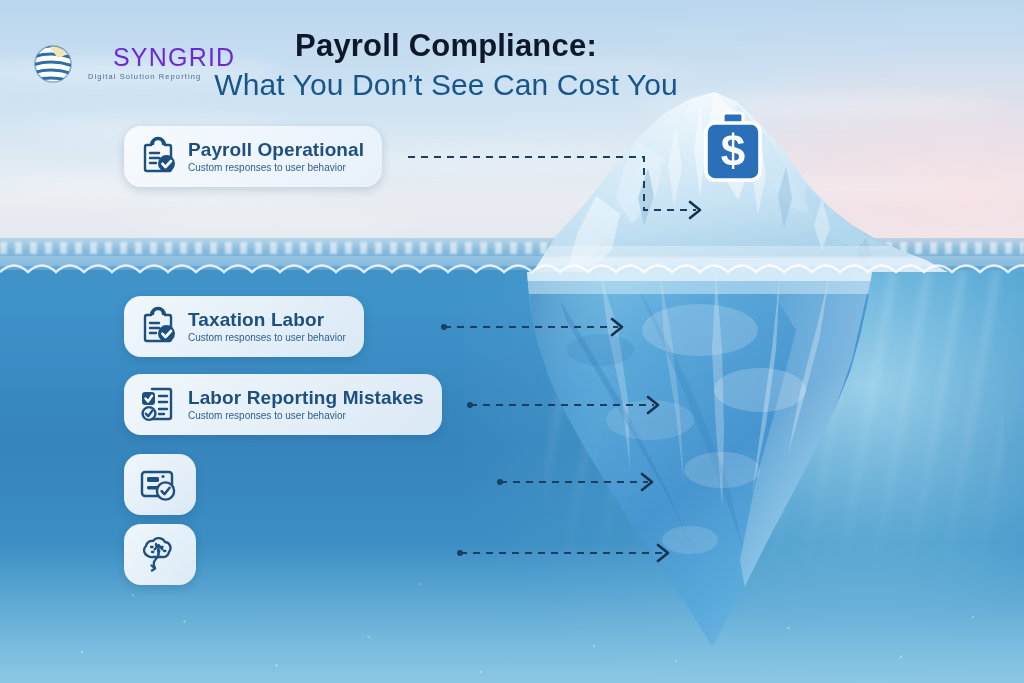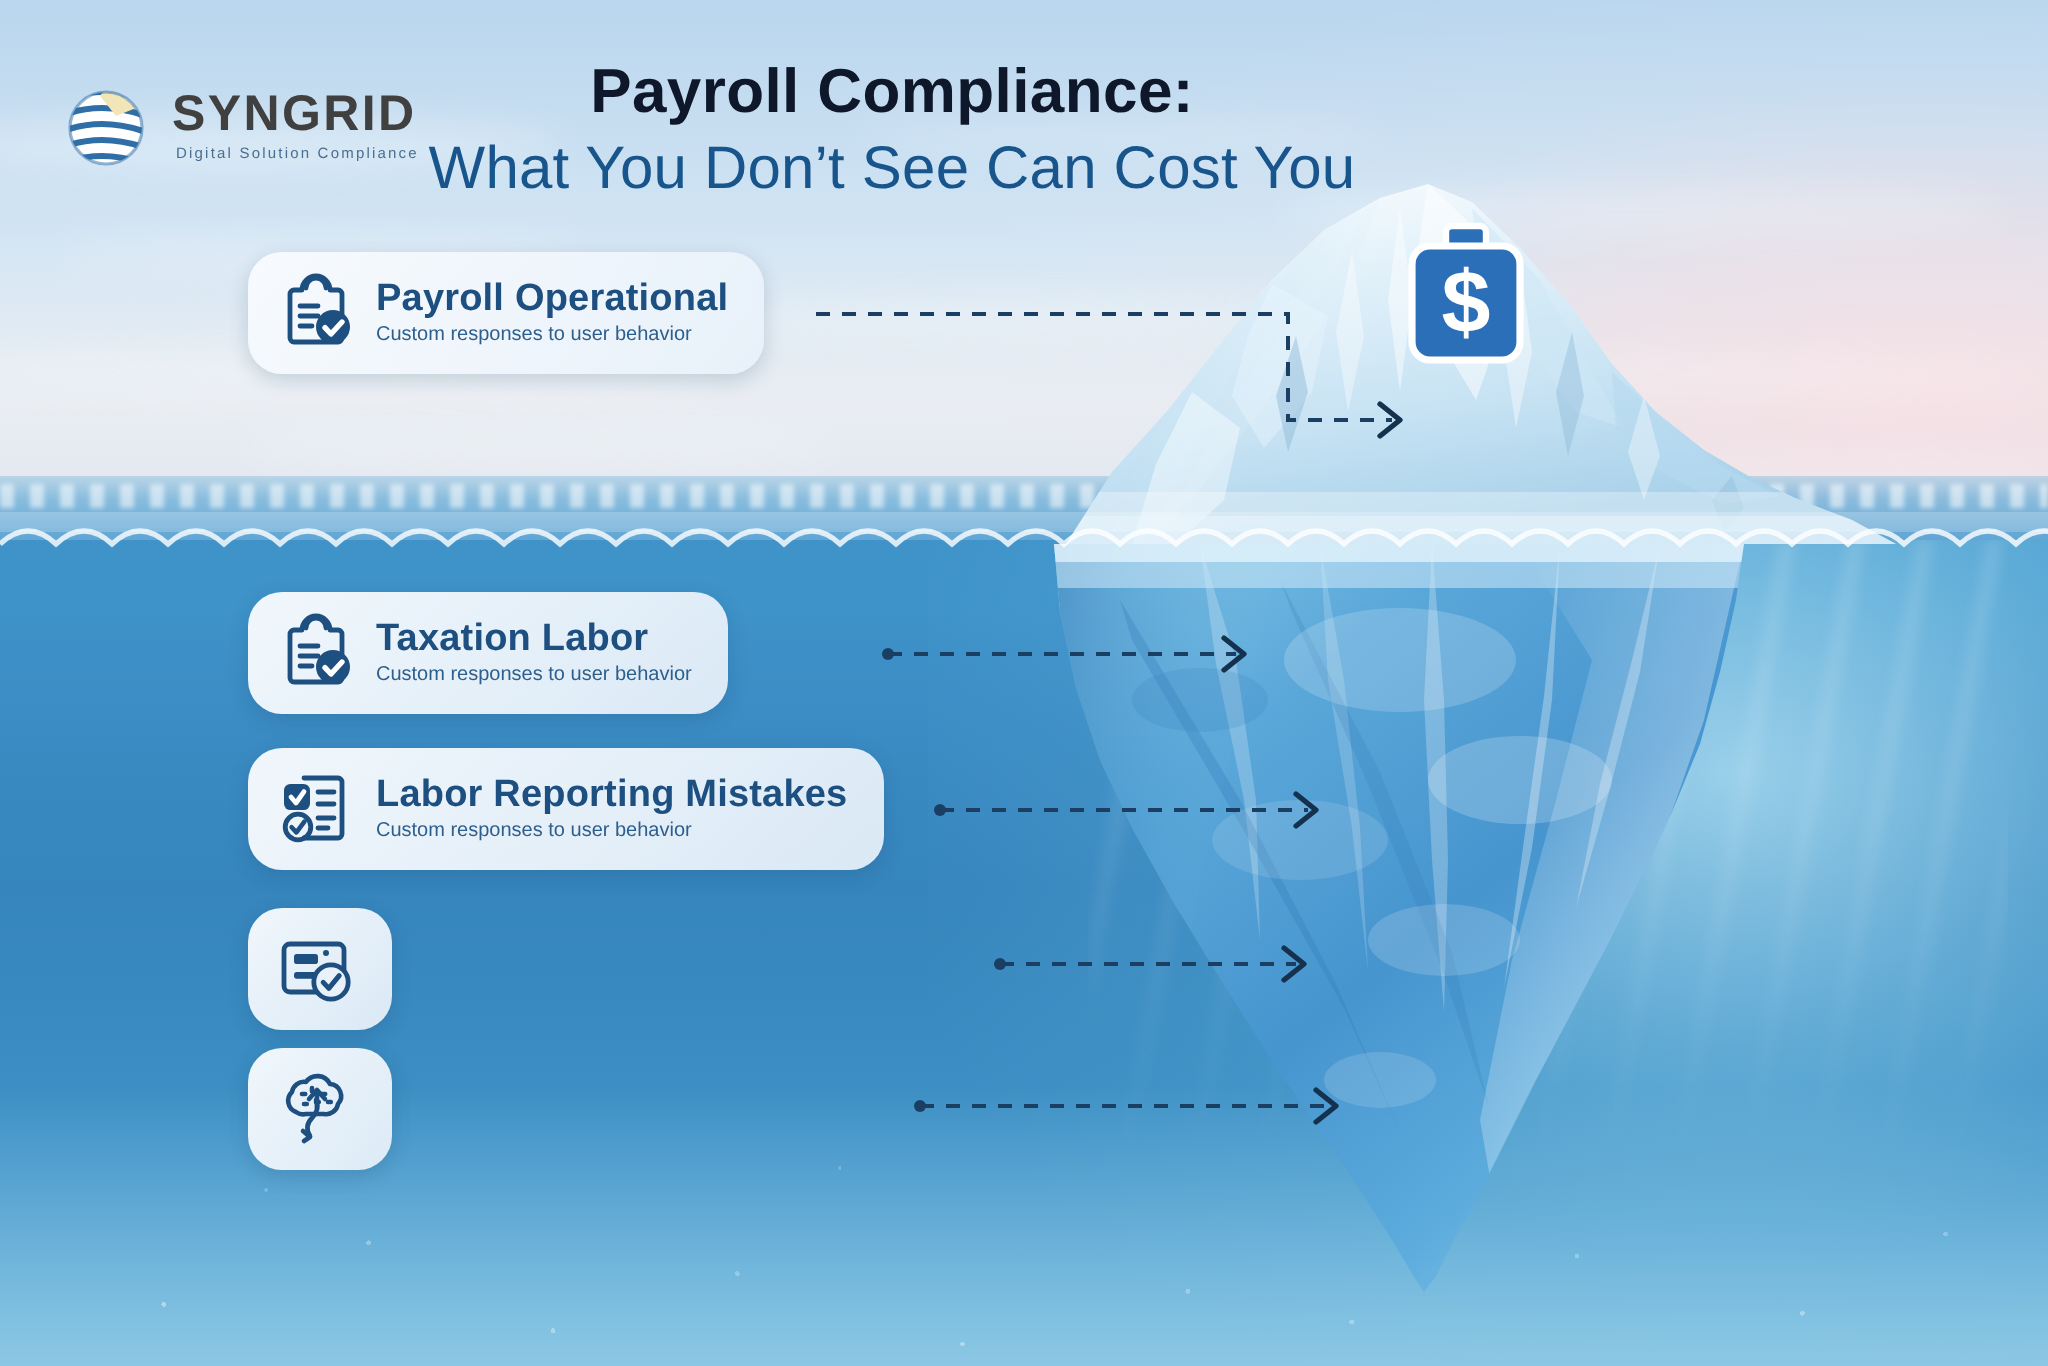--- a/index.html
+++ b/index.html
@@ -130,21 +130,21 @@
     color:#0f172a; line-height:1.18;
   }
   .title-line2 {
     font-size:30px; font-weight:400; letter-spacing:.1px;
     color:#17558c; line-height:1.3;text-align:center;
   }
 
   
   .logo { position:absolute; left:28px; top:38px; display:flex; align-items:center; gap:8px; }
   .logo-text { display:flex; flex-direction:column; line-height:1; }
-  .logo-name { font-size:25px; font-weight:bold; color:#404040; letter-spacing:1.2px; }
+  .logo-name { font-size:25px; font-weight:normal; color:#6d28d9; letter-spacing:1.2px;margin-left:27px; }
   .logo-tag  { font-size:7.5px; color:#4a6f90; letter-spacing:1.1px; margin-top:3px; margin-left:2px; }
 
   
   .card {
     position:absolute;
     display:flex; align-items:center; gap:10px;
     padding:10px 18px 11px 14px;
     border-radius:17px;
     background:linear-gradient(135deg, rgba(248,251,254,0.96) 0%, rgba(232,241,250,0.92) 100%);
     box-shadow:0 3px 10px rgba(16,54,88,0.18);
@@ -360,21 +360,21 @@
         <path d="M-2,38 Q22,26 50,38"></path>
         <path d="M-2,46 Q22,34 50,46"></path>
       </g>
       <g clip-path="url(#globeClip)">
         <path d="M26,4 L40,16 L30,20 L22,10 Z" fill="#f2e6b8"></path>
       </g>
       <circle cx="25" cy="26" r="18" fill="none" stroke="#2f6ea6" stroke-width="1.6" opacity=".5"></circle>
     </svg>
     <div class="logo-text">
       <div class="logo-name">SYNGRID</div>
-      <div class="logo-tag">Digital Solution Compliance</div>
+      <div class="logo-tag">Digital Solution Reporting</div>
     </div>
   </div>
 
   <div class="title-wrap">
     <div class="title-line1">Payroll Compliance:</div>
     <div class="title-line2">What You Don’t See Can Cost You</div>
   </div>
 
   <div class="card" id="card0">
     <svg class="ic" viewBox="0 0 40 40">

